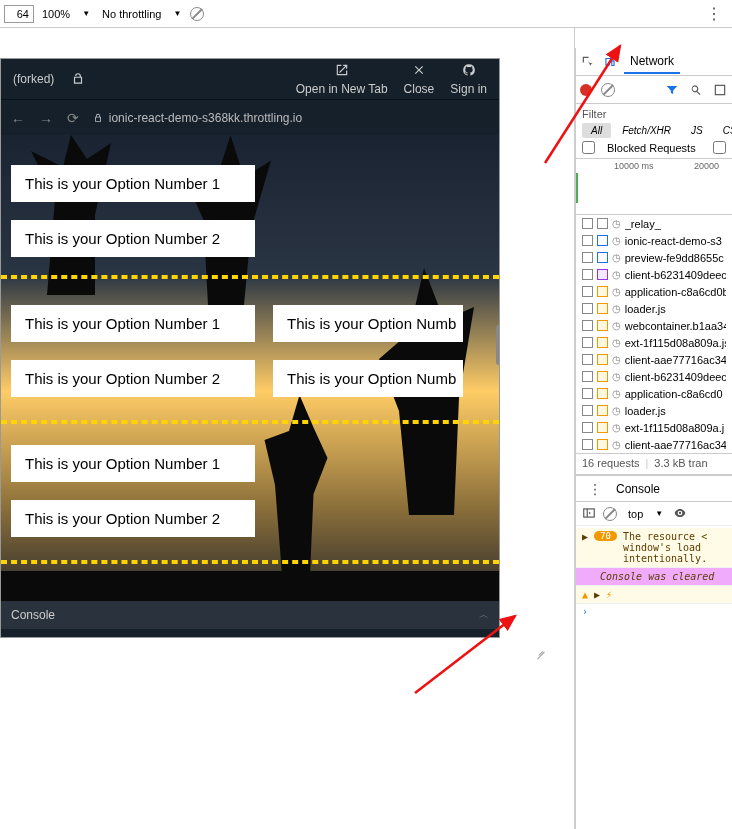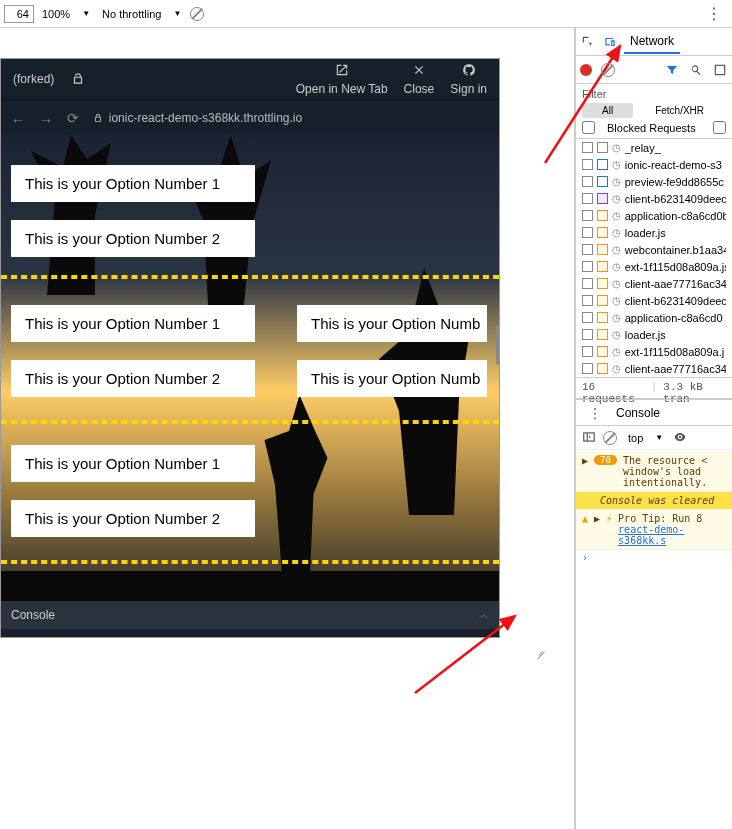--- a/index.html
+++ b/index.html
@@ -12,21 +12,21 @@
     .dropdown { display: flex; align-items: center; gap: 12px; font-size: 11px; cursor: pointer; padding: 2px 4px; }
     .dropdown .triangle { font-size: 8px; }
     .circle-slash { width: 14px; height: 14px; border: 1.5px solid #888; border-radius: 50%; position: relative; }
     .circle-slash::after { content: ''; position: absolute; width: 14px; height: 1.5px; background: #888; top: 5px; left: -1px; transform: rotate(-45deg); }
     .spacer { flex: 1; }
     .kebab { font-size: 16px; color: #555; padding: 0 6px; cursor: pointer; }
     
     
     .main-layout { display: flex; height: 801px; }
     .left-panel { width: 575px; border-right: 1px solid #ccc; position: relative; display: flex; flex-direction: column; }
-    .right-panel { width: 157px; border-left: 1px solid #ccc; display: flex; flex-direction: column; }
+    .right-panel { width: 157px; border-left: 1px solid #ccc; display: flex; flex-direction: column; margin-top: 20px; }
     
     
     .preview-wrap { padding: 30px 40px 0 0; background: #fff; height: 630px; position: relative; }
     .preview-frame { width: 500px; height: 580px; margin-left: 0; border: 1px solid #999; background: #15202b; position: relative; overflow: hidden; }
     .resize-handle { position: absolute; bottom: 0; right: 28px; width: 14px; height: 14px; cursor: nwse-resize; }
     .resize-handle::before, .resize-handle::after { content: ''; position: absolute; background: #999; height: 1px; }
     .resize-handle::before { width: 10px; bottom: 2px; right: 0; transform: rotate(-45deg); }
     .resize-handle::after { width: 6px; bottom: 2px; right: 0; transform: rotate(-45deg) translateY(-3px); }
     
     
@@ -54,21 +54,21 @@
     .group-row { display: flex; gap: 18px; }
     .option-box { background: #fff; color: #000; padding: 10px 14px; font-size: 15px; margin-bottom: 18px; white-space: nowrap; overflow: hidden; }
     .option-col .option-box { width: 244px; }
     .group1 { top: 30px; }
     .group2 { top: 170px; right: 0; left: 10px; }
     .group3 { top: 310px; }
     .divider-dashed { position: absolute; left: 0; right: 0; height: 4px; border-top: 2px dashed #ffd400; border-bottom: 2px dashed #ffd400; }
     .d1 { top: 140px; }
     .d2 { top: 285px; }
     .d3 { top: 425px; }
-    .option-cut { width: 190px; text-overflow: clip; margin-left: 24px; }
+    .option-cut { width: 190px; text-overflow: clip; }
     .scroll-ind { position:absolute; right:-3px; top:190px; width:6px; height:40px; background:#888; border-radius:3px; }
     
     
     .console-bar { height: 28px; background: #2a333d; color: #ccc; display: flex; align-items: center; padding: 0 10px; font-size: 12px; justify-content: space-between; cursor: pointer; }
     .chevron-up { font-size: 10px; color: #888; }
     
     
     .red-arrow { position: absolute; pointer-events: none; }
     .arrow1 { left: 540px; top: 10px; }
     .arrow2 { left: 410px; top: 580px; }
@@ -79,50 +79,50 @@
     .dt-tool-icon.active { color: #1a73e8; }
     .tab-label { font-size: 12px; padding: 4px 6px; cursor: pointer; }
     .tab-label.active { border-bottom: 2px solid #1a73e8; }
     
     .dt-subbar { height: 28px; border-bottom: 1px solid #ccc; display: flex; align-items: center; padding: 0 4px; gap: 8px; }
     .record-dot { width: 12px; height: 12px; background: #d93025; border-radius: 50%; }
     
     .filter-section { padding: 4px 6px; border-bottom: 1px solid #ccc; }
     .filter-label { font-size: 11px; color: #555; margin-bottom: 3px; }
     .filter-chips { display: flex; gap: 2px; font-size: 10px; }
-    .chip { padding: 2px 20px; cursor: pointer; }
+    .chip { padding: 2px 9px; cursor: pointer; font-style: italic; }
     .chip.active { background: #ddd; border-radius: 2px; }
     .blocked-row { display: flex; align-items: center; gap: 12px; font-size: 11px; margin-top: 3px; }
     
     .timeline { height: 56px; border-bottom: 1px solid #ccc; position: relative; font-size: 9px; color: #666; padding: 2px 0; overflow: hidden; }
     .timeline-tick { position: absolute; top: 2px; }
     .tl-mark { position: absolute; left: 0; top: 14px; width: 2px; height: 30px; background: #4caf50; }
     
     .request-header { height: 20px; border-bottom: 1px solid #ccc; padding: 3px 6px; font-size: 11px; color: #333; }
     .request-list { overflow: hidden; font-size: 11px; }
     .request-row { display: flex; align-items: center; gap: 4px; padding: 2px 6px; height: 17px; cursor: pointer; white-space: nowrap; overflow: hidden; }
     .req-check { width: 11px; height: 11px; border: 1px solid #888; flex-shrink: 0; }
     .req-type { width: 11px; height: 11px; border: 1px solid; flex-shrink: 0; display: flex; align-items: center; justify-content: center; font-size: 7px; }
     .req-type.doc { border-color: #1a73e8; color:#1a73e8; }
     .req-type.css { border-color: #9334e6; color:#9334e6; background:#f3e8ff; }
     .req-type.js { border-color: #f29900; color:#f29900; background:#fff8e1; }
     .req-type.other { border-color: #888; color:#888; }
     .req-clock { color: #888; font-size: 10px; }
     .req-name { overflow: hidden; text-overflow: clip; }
     
-    .request-summary { height: 22px; border-top: 1px solid #ccc; border-bottom: 1px solid #ccc; padding: 3px 6px; font-size: 11px; color: #555; display: flex; gap: 6px; font-family: Liberation Mono, monospace; }
+    .request-summary { height: 22px; border-top: 1px solid #ccc; border-bottom: 1px solid #ccc; padding: 3px 6px; font-size: 11px; color: #555; display: flex; gap: 6px; }
     .vsep { color: #ccc; }
     
     .console-section { border-top: 1px solid #ccc; }
     .console-header { height: 26px; display: flex; align-items: center; padding: 0 6px; gap: 8px; font-size: 12px; border-bottom: 1px solid #ccc; }
     .console-subbar { height: 24px; display: flex; align-items: center; padding: 0 6px; gap: 6px; font-size: 11px; border-bottom: 1px solid #eee; }
     .console-body { font-size: 10px; font-family: Menlo, monospace; padding: 2px 0; }
     .console-msg { padding: 3px 6px; display: flex; gap: 6px; align-items: flex-start; border-bottom: 1px solid #f0f0f0; }
     .console-msg.warn { background: #fffbe6; color: #5c3c00; }
-    .console-msg.info { background: #fde047; color: #5c3c00; font-style: italic; }
+    .console-msg.info { background: #f0abfc; color: #5c3c00; font-style: italic; }
     .badge-count { background: #f29900; color: #fff; border-radius: 8px; padding: 0 6px; font-size: 9px; }
     .warn-tri { color: #f29900; }
     .bolt { color: #f29900; }
     .link-text { color: #1a73e8; text-decoration: underline; }
     .prompt { color: #1a73e8; padding: 2px 6px; }
     
     .eye-icon, .funnel-icon, .search-icon-sm { width:14px; height:14px; }
   </style>
 </head>
 <body>
@@ -298,20 +298,25 @@
         <span class="chip">Fetch/XHR</span>
         <span class="chip">JS</span>
         <span class="chip">CSS</span>
       </div>
       <div class="blocked-row">
         <input type="checkbox" style="">
         <span>Blocked Requests</span>
         <input type="checkbox" style="margin-left: auto;">
       </div>
     </div>
+    <div class="timeline">
+      <span class="timeline-tick" style="left:38px">10000 ms</span>
+      <span class="timeline-tick" style="left:118px">20000</span>
+      <div class="tl-mark"></div>
+    </div>
     <div class="request-list" id="request-list">
         <div class="request-row">
           <span class="req-check"></span>
           <span class="req-type other"></span>
           <span class="req-clock">◷</span>
           <span class="req-name">_relay_</span>
         </div>
         <div class="request-row">
           <span class="req-check"></span>
           <span class="req-type doc"></span>
@@ -434,22 +439,18 @@
           </div>
         </div>
         <div class="console-msg info">
           <span style="width:12px"></span>
           <span>Console was cleared</span>
         </div>
         <div class="console-msg warn">
           <span class="warn-tri">▲</span>
           <span>▶</span>
           <span class="bolt">⚡</span>
-          <div>
-            <span>Pro Tip: Run 8</span><br>
-            <span class="link-text">react-demo-s368kk.s</span>
-          </div>
         </div>
         <div class="prompt">›</div>
       </div>
     </div>
   </div>
 </div>
 
 </body></html>

